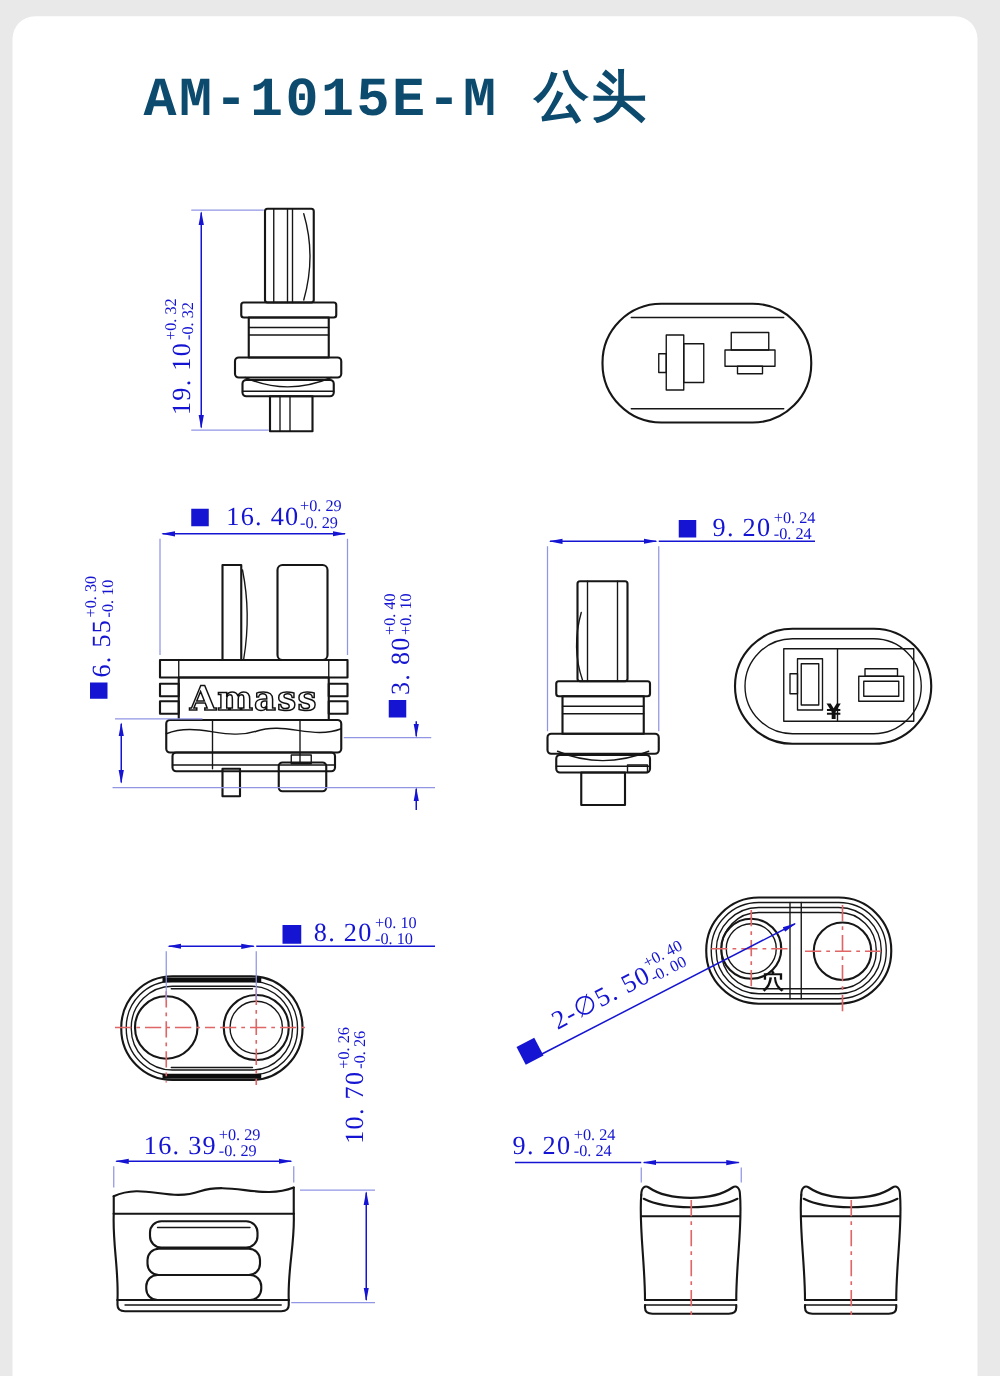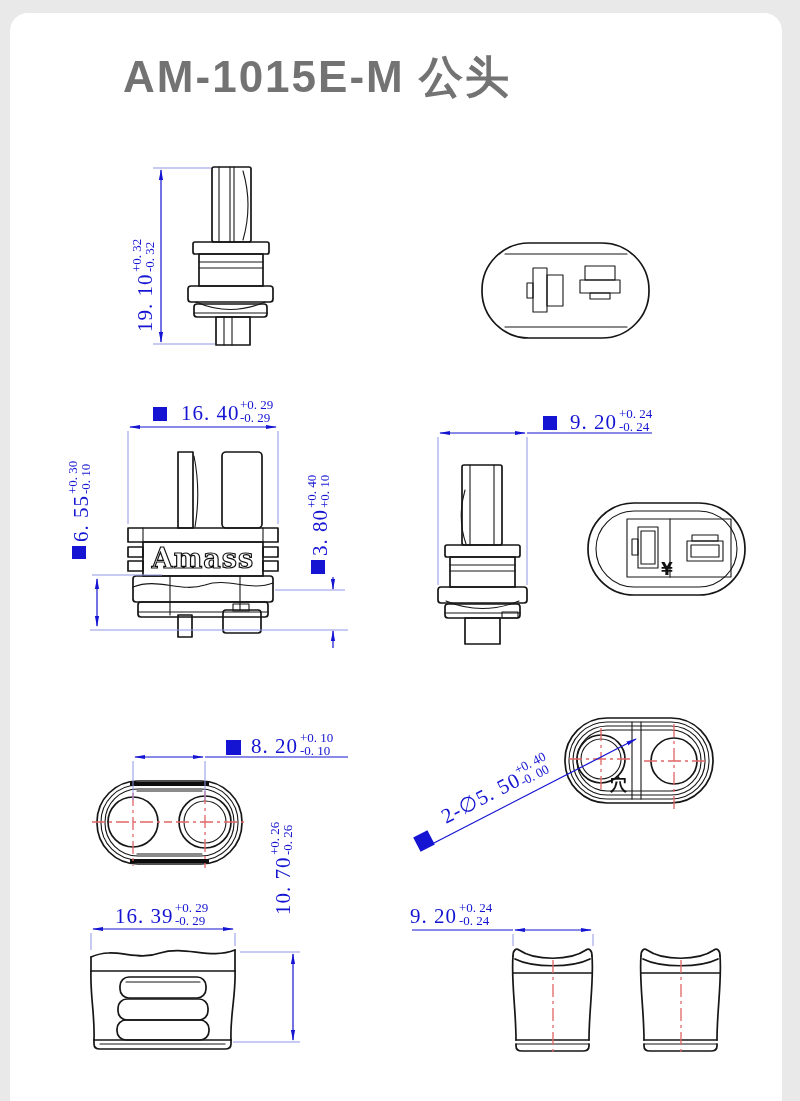--- a/index.html
+++ b/index.html
@@ -8,22 +8,22 @@
     background:#e9e9e9;
     font-family:"Liberation Serif", serif;
     overflow:hidden;
   }
   .card{
     position:absolute;left:10px;top:13px;width:772px;height:1088px;
     background:#ffffff;border-radius:18px 18px 0 0;
   }
   .page-title{
     position:absolute;left:0;top:48px;width:634px;text-align:center;
-    font-family:Liberation Sans, sans-serif;font-weight:bold;
-    font-size:44px;letter-spacing:2px;color:#737373;
+    font-family:Liberation Mono, monospace;font-weight:bold;
+    font-size:44px;letter-spacing:2px;color:#0c4a6e;
   }
   svg{position:absolute;left:0;top:0;}
   .cad{stroke:#161616;fill:none;stroke-width:1.7px;stroke-linejoin:round;stroke-linecap:round;}
   .cad2{stroke:#161616;fill:none;stroke-width:1.1px;stroke-linejoin:round;stroke-linecap:round;}
   .thick{stroke:#0d0d0d;fill:none;stroke-width:4px;}
   .dimline{stroke:#1414d2;fill:none;stroke-width:1.2px;}
   .extline{stroke:#9095e4;fill:none;stroke-width:1px;}
   .center{stroke:#e06666;fill:none;stroke-width:1.3px;stroke-dasharray:13 4 3 4;}
   .dim{fill:#1414d2;font-family:"Liberation Serif", serif;font-size:21px;letter-spacing:1px;}
   .tol{font-size:13px;letter-spacing:0;}

